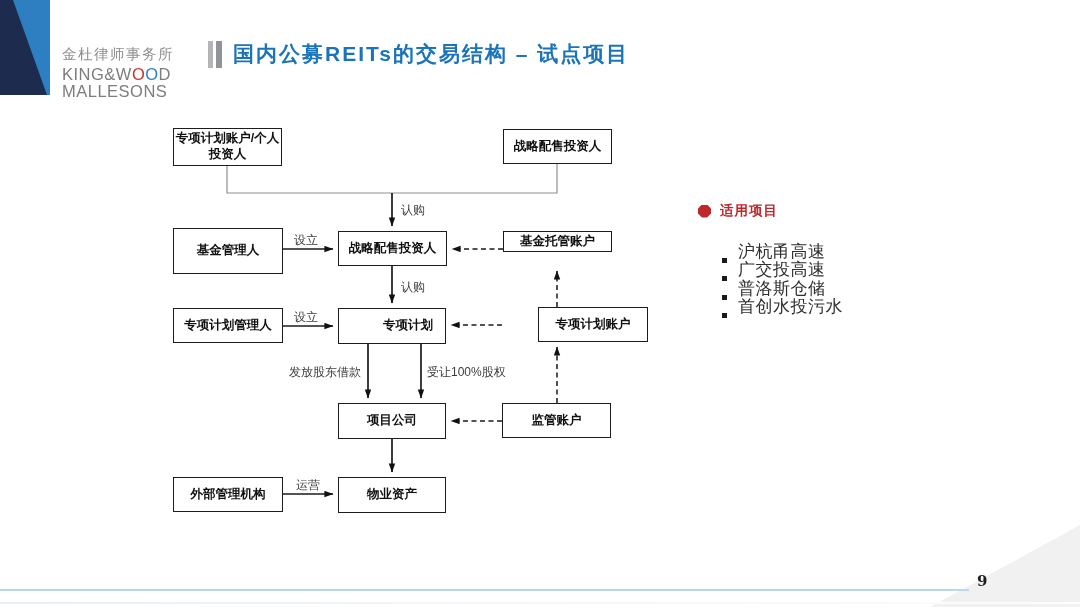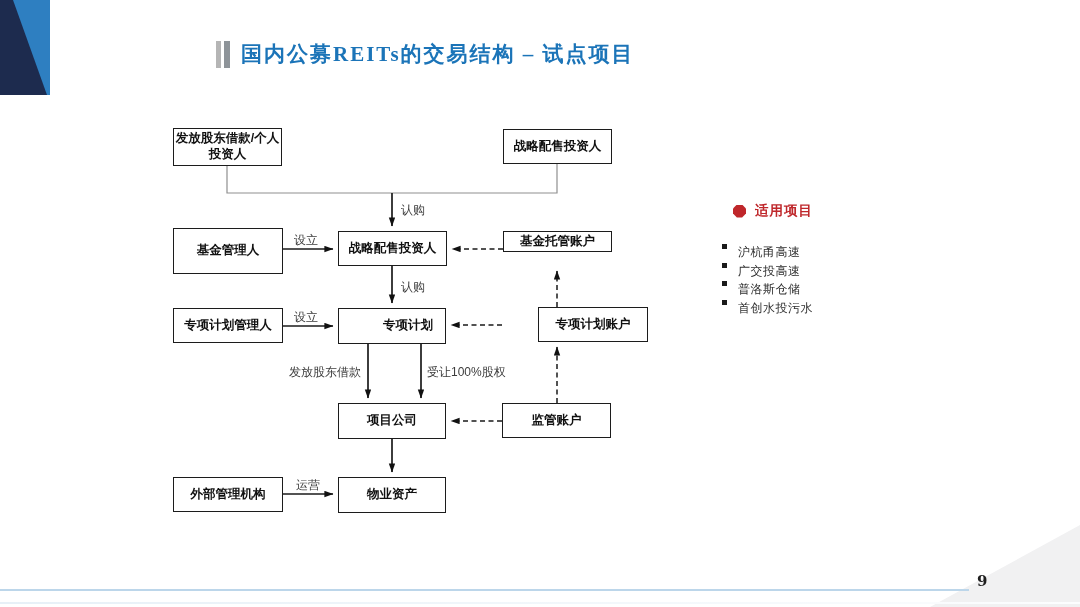--- a/index.html
+++ b/index.html
@@ -29,21 +29,21 @@
 
   
   .logo { position: absolute; left: 62px; top: 45px; color: #8a8a8a; }
   .logo-cn { font-size: 14.5px; letter-spacing: 1.5px; color: #8f8f8f; }
   .logo-en1, .logo-en2 { font-size: 16.5px; line-height: 17px; color: #7d7d7d; letter-spacing: .5px; }
   .logo-en1 { margin-top: 2px; }
   .o-red  { color: #cc3329; }
   .o-blue { color: #2e7fc1; }
 
   
-  .header { position: absolute; left: 216px; top: 40px; display: flex; align-items: center; font-family: Liberation Serif, serif; }
+  .header { position: absolute; left: 208px; top: 40px; display: flex; align-items: center; }
   .bar { display: inline-block; height: 27px; margin-right: 3px; }
   .bar1 { width: 5px; background: #b5b5b5; }
   .bar2 { width: 6px; background: #8e9499; }
   .title {
     font-size: 21px;
     font-weight: bold;
     color: #1b74b8;
     letter-spacing: 2px;
     margin-left: 8px;
     white-space: nowrap;
@@ -65,29 +65,29 @@
   }
   .edge-label {
     position: absolute;
     font-size: 12px;
     color: #3c3c3c;
     white-space: nowrap;
   }
 
   
   .side-panel { position: absolute; left: 698px; top: 202px; }
-  .side-head { display: flex; align-items: center; justify-content: flex-end; }
+  .side-head { display: flex; align-items: center; }
   .octagon-icon {
     width: 13px; height: 13px;
     background: #bf272b;
     clip-path: polygon(30% 0, 70% 0, 100% 30%, 100% 70%, 70% 100%, 30% 100%, 0 70%, 0 30%);
   }
   .side-title { margin-left: 9px; color: #bf272b; font-weight: bold; font-size: 13.5px; letter-spacing: 1px; }
   .side-list { list-style: none; margin-top: 24px; margin-left: 24px; }
-  .side-list li { display: flex; align-items: flex-start; height: 18.5px; font-size: 12px; color: #2e2e2e; letter-spacing: .5px; }
+  .side-list li { display: flex; align-items: flex-end; height: 18.5px; font-size: 17px; color: #2e2e2e; letter-spacing: .5px; }
   .sq-bullet { width: 5px; height: 5px; background: #1a1a1a; margin-right: 11px; flex: none; }
 
   
   .footer-line {
     position: absolute; left: 0; top: 589px;
     width: 969px; height: 2px;
     background: #bcd6ea;
   }
   .footer-faint-line {
     position: absolute; left: 0; bottom: 3px;
@@ -107,20 +107,25 @@
   }
 </style>
 </head>
 <body>
 
 <div class="slide">
 
   <div class="corner-blue"></div>
   <div class="corner-navy"></div>
 
+  <div class="logo">
+    <div class="logo-cn">金杜律师事务所</div>
+    <div class="logo-en1"><span>KING&amp;W</span><span class="o-red">O</span><span class="o-blue">O</span><span>D</span></div>
+    <div class="logo-en2">MALLESONS</div>
+  </div>
 
   <div class="header">
     <span class="bar bar1"></span>
     <span class="bar bar2"></span>
     <h1 class="title">国内公募REITs的交易结构 – 试点项目</h1>
   </div>
 
   <svg class="edges" viewBox="0 0 1080 607">
     <defs>
       <marker id="ah" markerWidth="10" markerHeight="8" refX="8.6" refY="3.2" orient="auto" markerUnits="userSpaceOnUse">
@@ -139,21 +144,21 @@
     <line x1="392" y1="439" x2="392" y2="472" stroke="#1a1a1a" stroke-width="1.7" marker-end="url(#ah)"></line>
     <line x1="283" y1="494" x2="333" y2="494" stroke="#1a1a1a" stroke-width="1.7" marker-end="url(#ah)"></line>
 
     <line x1="503" y1="249" x2="452" y2="249" stroke="#1a1a1a" stroke-width="1.5" stroke-dasharray="5,3.5" marker-end="url(#ah)"></line>
     <line x1="502" y1="325" x2="451" y2="325" stroke="#1a1a1a" stroke-width="1.5" stroke-dasharray="5,3.5" marker-end="url(#ah)"></line>
     <line x1="502" y1="421" x2="451" y2="421" stroke="#1a1a1a" stroke-width="1.5" stroke-dasharray="5,3.5" marker-end="url(#ah)"></line>
     <line x1="557" y1="307" x2="557" y2="271" stroke="#1a1a1a" stroke-width="1.5" stroke-dasharray="5,3.5" marker-end="url(#ah)"></line>
     <line x1="557" y1="403" x2="557" y2="347" stroke="#1a1a1a" stroke-width="1.5" stroke-dasharray="5,3.5" marker-end="url(#ah)"></line>
   </svg>
 
-  <div class="node" style="left:173px; top:128px; width:109px; height:38px;">发放股东借款/个人
+  <div class="node" style="left:173px; top:128px; width:109px; height:38px;">专项计划账户/个人
 投资人</div>
   <div class="node" style="left:503px; top:129px; width:109px; height:35px;">战略配售投资人</div>
   <div class="node" style="left:173px; top:228px; width:110px; height:46px;">基金管理人</div>
   <div class="node" style="left:338px; top:231px; width:109px; height:35px;">战略配售投资人</div>
   <div class="node" style="left:503px; top:231px; width:109px; height:21px;">基金托管账户</div>
   <div class="node" style="left:173px; top:308px; width:110px; height:35px;">专项计划管理人</div>
   <div class="node" style="left:338px; top:308px; width:108px; height:36px;padding-left:32px;">专项计划</div>
   <div class="node" style="left:502px; top:307px; width:110px; height:35px;margin-left:36px;">专项计划账户</div>
   <div class="node" style="left:338px; top:403px; width:108px; height:36px;">项目公司</div>
   <div class="node" style="left:502px; top:403px; width:109px; height:35px;">监管账户</div>

